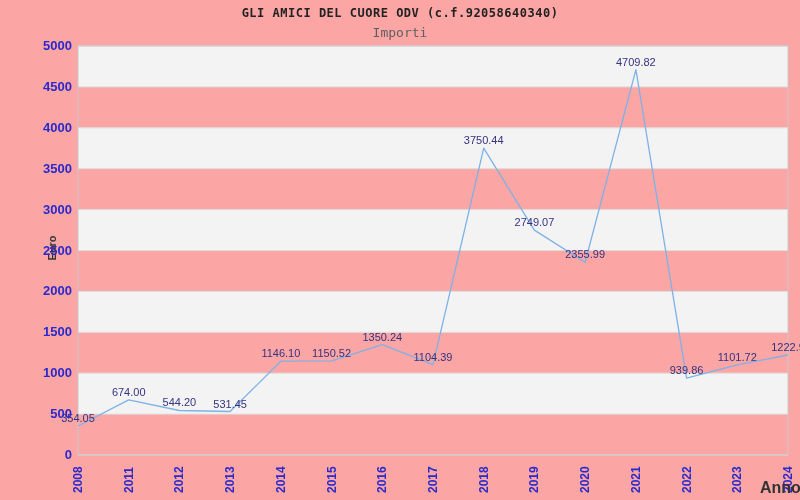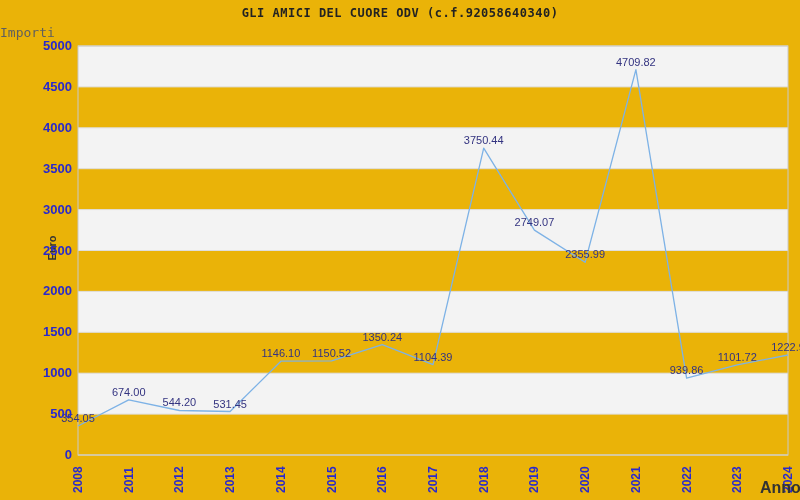--- a/index.html
+++ b/index.html
@@ -1,32 +1,32 @@
 <!DOCTYPE html>
 <html><head>
 <meta charset="utf-8">
 <style>
   html,body{margin:0;padding:0;background:#ffffff;}
   #app{
     position:relative;
     width:800px;height:500px;
-    background:#eab308;
+    background:#fca5a5;
     overflow:hidden;
     font-family:"Liberation Sans", sans-serif;
   }
   .chart-title{
     position:absolute;top:6px;left:0;width:800px;
     text-align:center;
     font-family:"DejaVu Sans Mono", monospace;
     font-weight:bold;font-size:12px;color:#222222;
     letter-spacing:0.5px;
   }
   .chart-subtitle{
     position:absolute;top:25px;left:0;width:800px;
-    text-align:left;
+    text-align:center;
     font-family:"DejaVu Sans Mono", monospace;
     font-size:13px;color:#5f5f5f;
   }
   .y-axis-title{
     position:absolute;left:52px;top:248px;
     transform:translate(-50%,-50%) rotate(-90deg);
     font-size:11px;font-weight:bold;color:#333333;
   }
   .x-axis-title{
     position:absolute;left:760px;top:479px;

